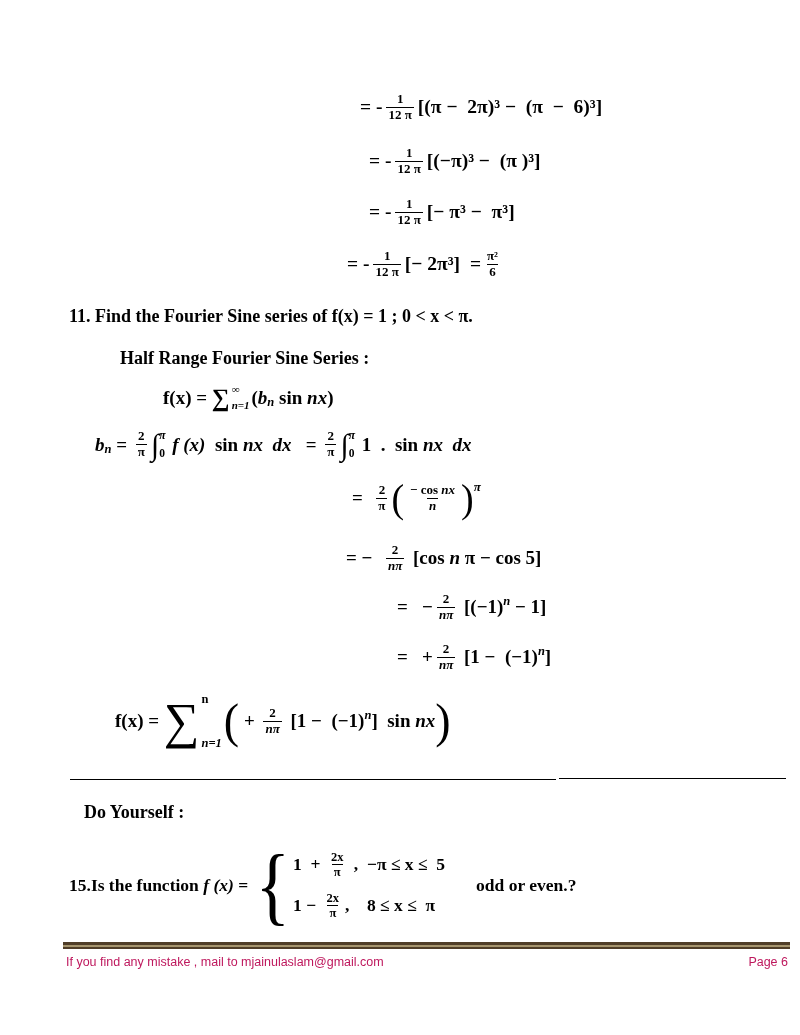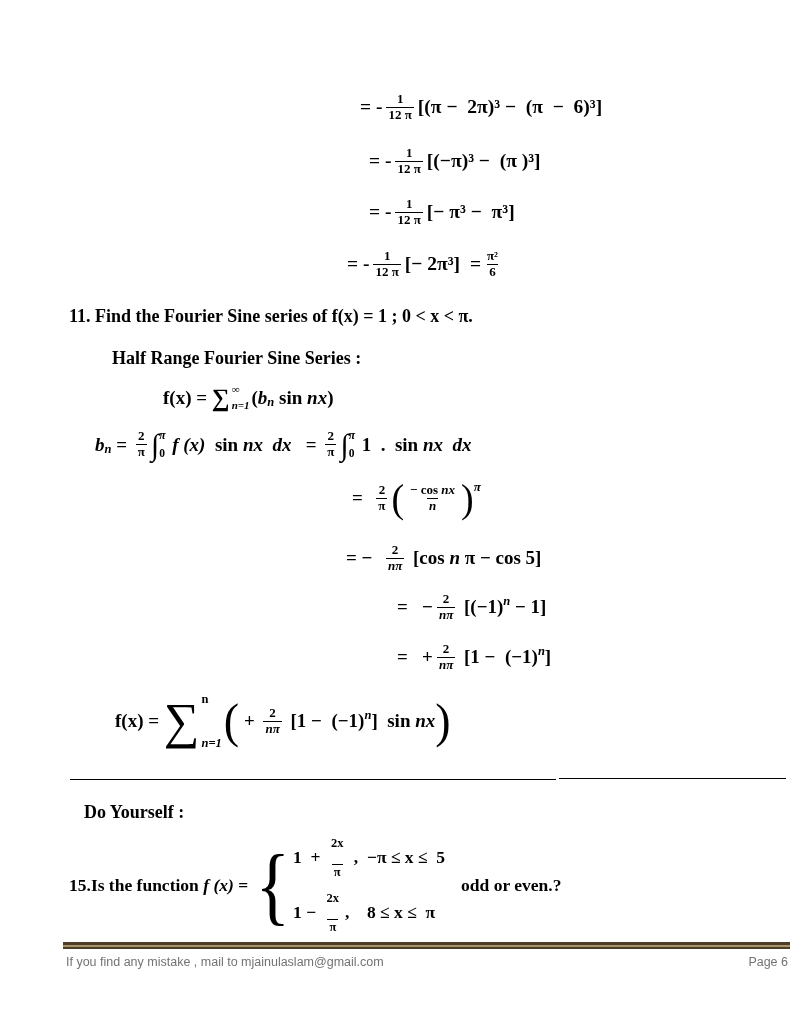--- a/index.html
+++ b/index.html
@@ -28,29 +28,29 @@
   .paren-lg { font-size:46px; font-weight:400; line-height:1; transform:scaleY(1.05); }
   .supsc { font-size:12.5px; position:relative; top:-6px; }
   .subsc { font-size:12.5px; position:relative; top:5px; }
   .sup-after { font-size:13px; align-self:flex-start; margin-top:0; }
   .h { position:absolute; font-size:18px; font-weight:700; white-space:pre;text-align:center; }
   .rule { position:absolute; border-top:1.4px solid #000; }
   .brace { font-size:72px; font-weight:400; line-height:1; transform:scaleY(1.2); margin:0 3px; }
   .pw { display:inline-flex; flex-direction:column; gap:12px; }
   .pw-row { display:inline-flex; align-items:center; white-space:pre; }
   .q12 { font-size:17.5px; font-weight:700; }
-  .q12 .frac { font-size:12.5px;gap:14px; }
-  .q12 .tail { margin-left:16px;font-family:Liberation Serif, serif; }
+  .q12 .frac { font-size:12.5px; }
+  .q12 .tail { margin-left:31px;font-family:Liberation Serif, serif; }
   .footer-rule { position:absolute; left:63px; top:942px; width:727px; }
   .fr-a { height:3px; background:#4f3d28; }
   .fr-b { height:2px; background:#a5946d; }
   .fr-c { height:1.5px; background:#4f3d28; }
   .footer-text { position:absolute; left:66px; top:955px; width:722px; display:flex;
                  justify-content:space-between; font-family:"Liberation Sans",sans-serif;
-                 font-size:12.5px; color:#737373; }
+                 font-size:12.5px; color:#be185d; }
 </style>
 </head>
 <body>
 
 <div class="page">
 
   <div class="eq eq-top" style="top:92px; left:360px;">
     <span>= -</span>
     <span class="frac">
       <span class="num">1</span>
@@ -85,21 +85,21 @@
     </span>
     <span>[− 2π³]</span>
     <span>  =</span>
     <span class="frac">
       <span class="num">π²</span>
       <span class="den">6</span>
     </span>
   </div>
 
   <div class="h" style="top:306px; left:69px;">11. Find the Fourier Sine series of f(x) = 1 ; 0 &lt; x &lt; π.</div>
-  <div class="h" style="top:348px; left:112px;">Half Range Fourier Sine Series :</div>
+  <div class="h" style="top:348px; left:120px;">Half Range Fourier Sine Series :</div>
 
   <div class="eq" style="top:384px; left:163px;">
     <span>f(x) = </span>
     <span class="sigma">∑</span>
     <span class="limcol sigma-lims">
       <span>∞</span>
       <span class="it">n=1</span>
     </span>
     <span>(</span>
     <span class="it">b</span>

